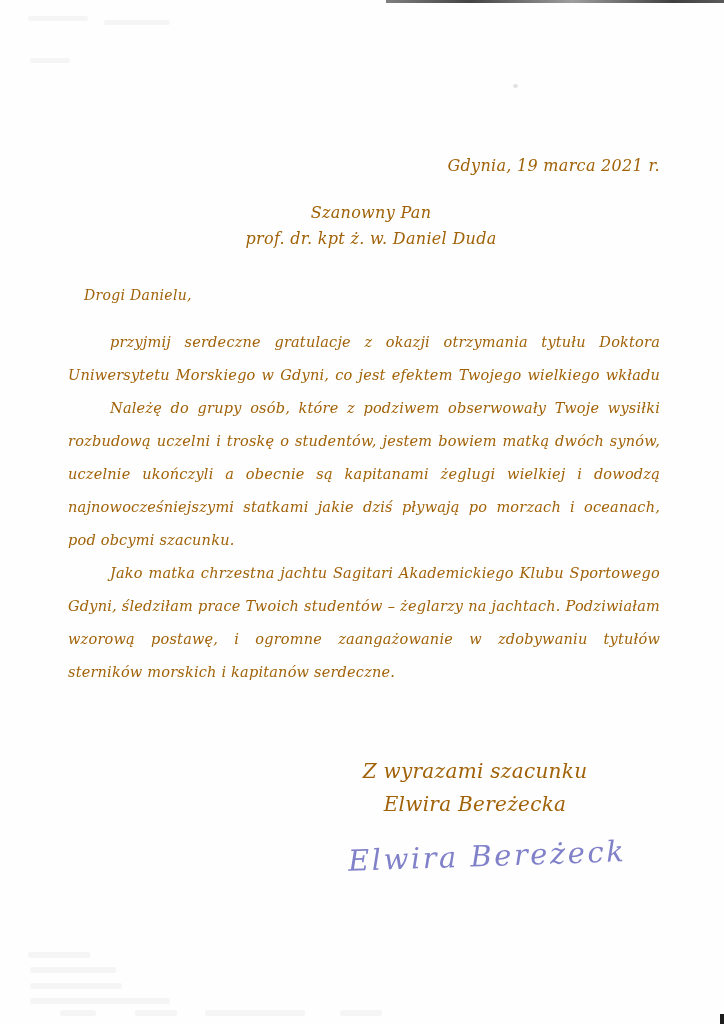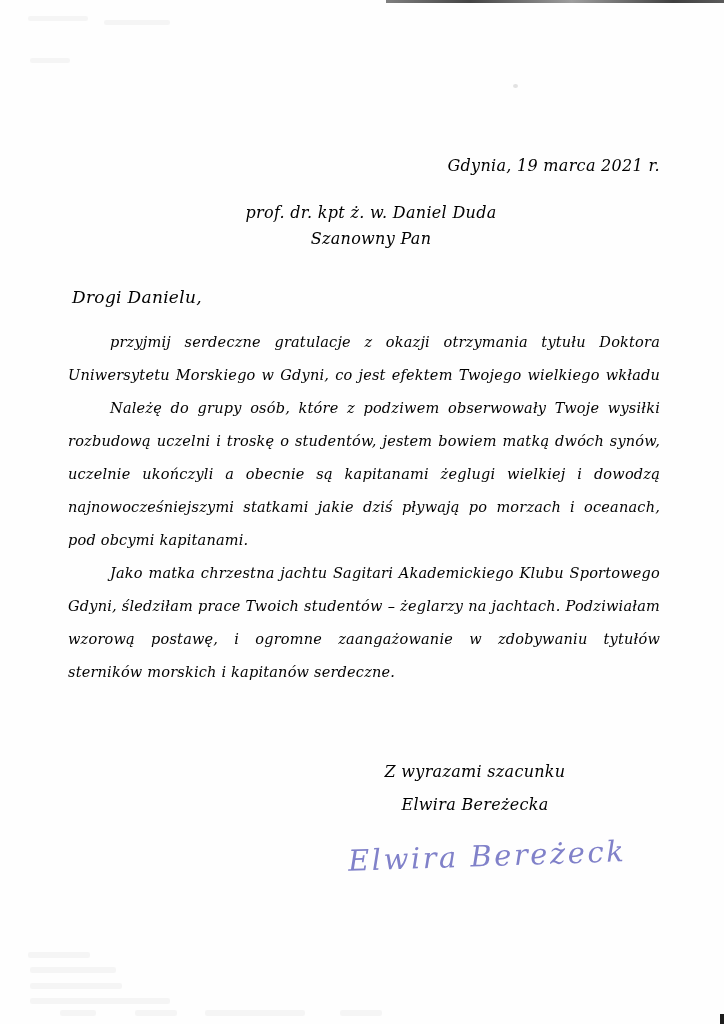--- a/index.html
+++ b/index.html
@@ -8,21 +8,21 @@
     background: #ffffff;
   }
   .scan {
     position: relative;
     width: 724px;
     height: 1024px;
     background: #fefefe;
     overflow: hidden;
     font-family: "DejaVu Serif", "Liberation Serif", serif;
     font-style: italic;
-    color: #000000;
+    color: #a16207;
   }
 
   
   .artifact { position: absolute; }
   .top-edge-line {
     left: 386px; top: 0; width: 338px; height: 3px;
     background: linear-gradient(to right,
       rgba(60,60,60,.65), rgba(35,35,35,.85) 25%,
       rgba(80,80,80,.55) 55%, rgba(30,30,30,.85) 85%, rgba(50,50,50,.8));
   }
@@ -40,38 +40,38 @@
   .date-line {
     position: absolute; left: 300px; top: 156px; width: 360px;
     text-align: right; font-size: 16px; letter-spacing: .3px;
   }
   .addressee {
     position: absolute; left: 180px; top: 200px; width: 382px;
     text-align: center; font-size: 16px; line-height: 26px;
     letter-spacing: .3px;
   }
   .salutation {
-    position: absolute; left: 72px; top: 287px; font-size: 17px;
+    position: absolute; left: 84px; top: 287px; font-size: 14px;
     letter-spacing: .3px;
   }
   .body {
     position: absolute; left: 68px; top: 326px; width: 592px;
     font-size: 14.5px; letter-spacing: .2px;
   }
   .paragraph { margin: 0; }
   .line {
     height: 33px; line-height: 33px;
     text-align: justify; text-align-last: justify;
     white-space: normal; overflow: hidden;
   }
   .line.last { text-align-last: left; }
   .line.indent { text-indent: 42px; }
   .closing {
     position: absolute; left: 330px; top: 755px; width: 290px;
-    text-align: center; font-size: 16px; line-height: 33px;
+    text-align: center; font-size: 20px; line-height: 33px;
     letter-spacing: .3px;
   }
   .signature {
     position: absolute; left: 346px; top: 822px; width: 280px; height: 66px;
   }
   .signature svg { display: block; }
 </style>
 </head>
 <body>
 
@@ -88,37 +88,37 @@
   <div class="artifact smudge" style="left:30px;top:983px;width:92px;height:6px"></div>
   <div class="artifact smudge" style="left:30px;top:998px;width:140px;height:6px"></div>
   <div class="artifact smudge" style="left:60px;top:1010px;width:36px;height:6px"></div>
   <div class="artifact smudge" style="left:135px;top:1010px;width:42px;height:6px"></div>
   <div class="artifact smudge" style="left:205px;top:1010px;width:100px;height:6px"></div>
   <div class="artifact smudge" style="left:340px;top:1010px;width:42px;height:6px"></div>
 
   <div class="date-line">Gdynia, 19 marca 2021 r.</div>
 
   <div class="addressee">
+    <div>Szanowny Pan</div>
     <div>prof. dr. kpt ż. w.  Daniel Duda</div>
-    <div>Szanowny Pan</div>
   </div>
 
   <div class="salutation">Drogi Danielu,</div>
 
   <div class="body">
     <div class="paragraph">
       <div class="line indent">przyjmij serdeczne gratulacje z okazji otrzymania tytułu Doktora Honoris Causa</div>
       <div class="line">Uniwersytetu Morskiego w Gdyni, co jest efektem Twojego wielkiego wkładu w rozwój</div>
     </div>
     <div class="paragraph">
       <div class="line indent">Należę do grupy osób, które z podziwem obserwowały Twoje wysiłki związane z</div>
       <div class="line">rozbudową uczelni i troskę o studentów, jestem bowiem matką dwóch synów, którzy tą</div>
       <div class="line">uczelnie ukończyli a obecnie są kapitanami żeglugi wielkiej i dowodzą największymi i</div>
       <div class="line">najnowocześniejszymi statkami jakie dziś pływają po morzach i oceanach, chociaż niestety</div>
-      <div class="line last">pod obcymi kapitanami.</div>
+      <div class="line last">pod obcymi szacunku.</div>
     </div>
     <div class="paragraph">
       <div class="line indent">Jako matka chrzestna jachtu Sagitari Akademickiego Klubu Sportowego WSM w</div>
       <div class="line">Gdyni, śledziłam prace Twoich studentów – żeglarzy na jachtach. Podziwiałam  ich</div>
       <div class="line">wzorową postawę, i ogromne zaangażowanie w zdobywaniu  tytułów żeglarskich</div>
       <div class="line last">sterników morskich i kapitanów serdeczne.</div>
     </div>
   </div>
 
   <div class="closing">

